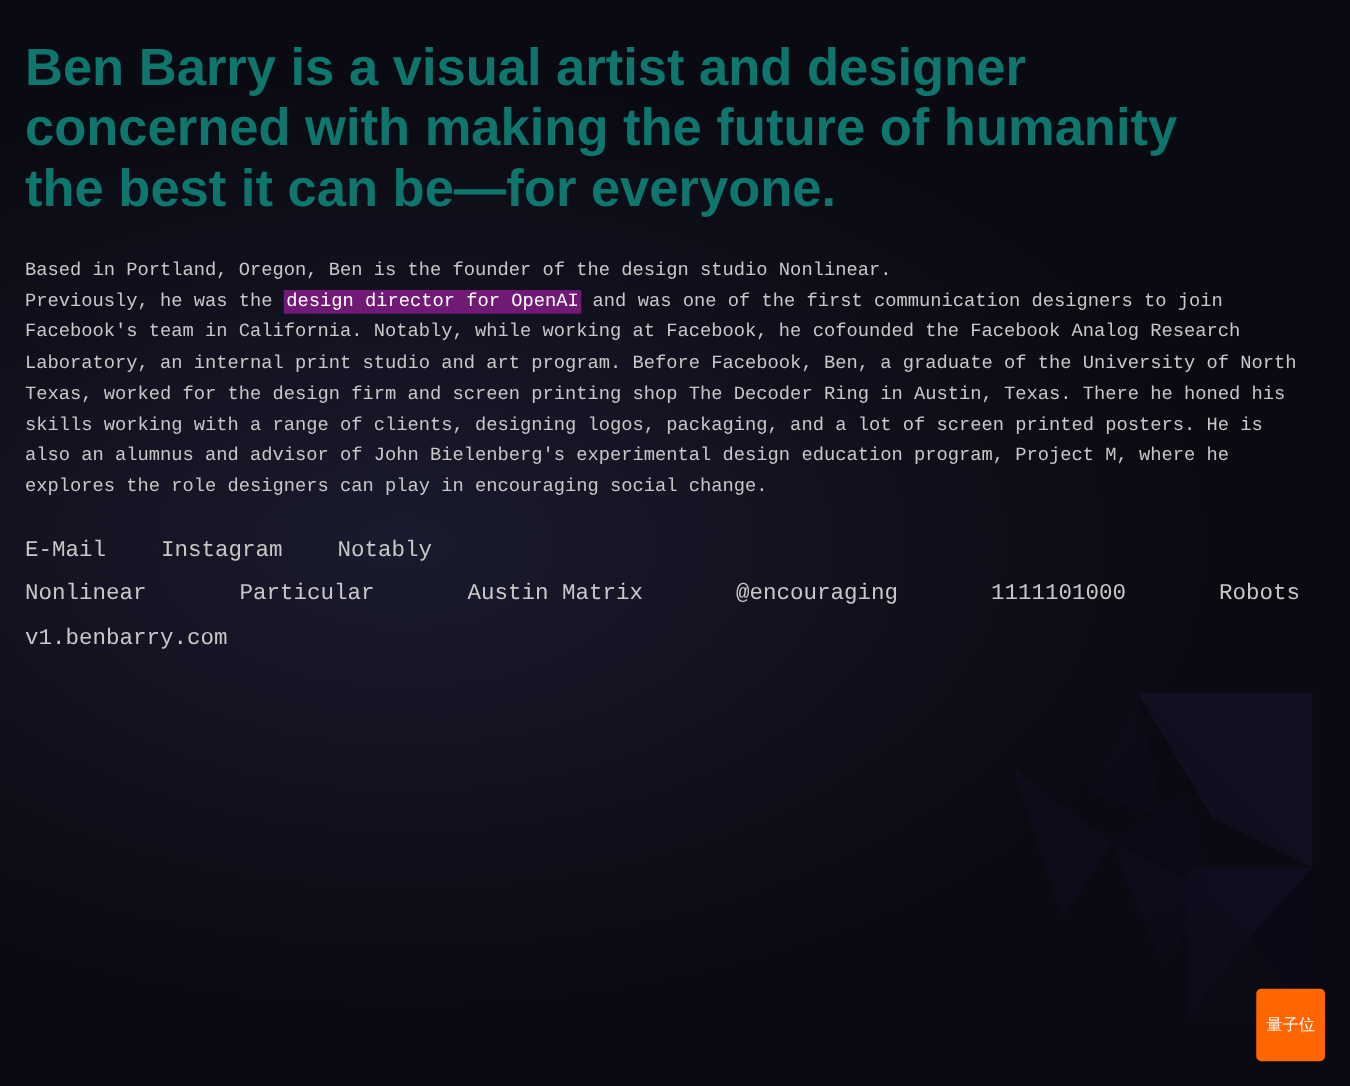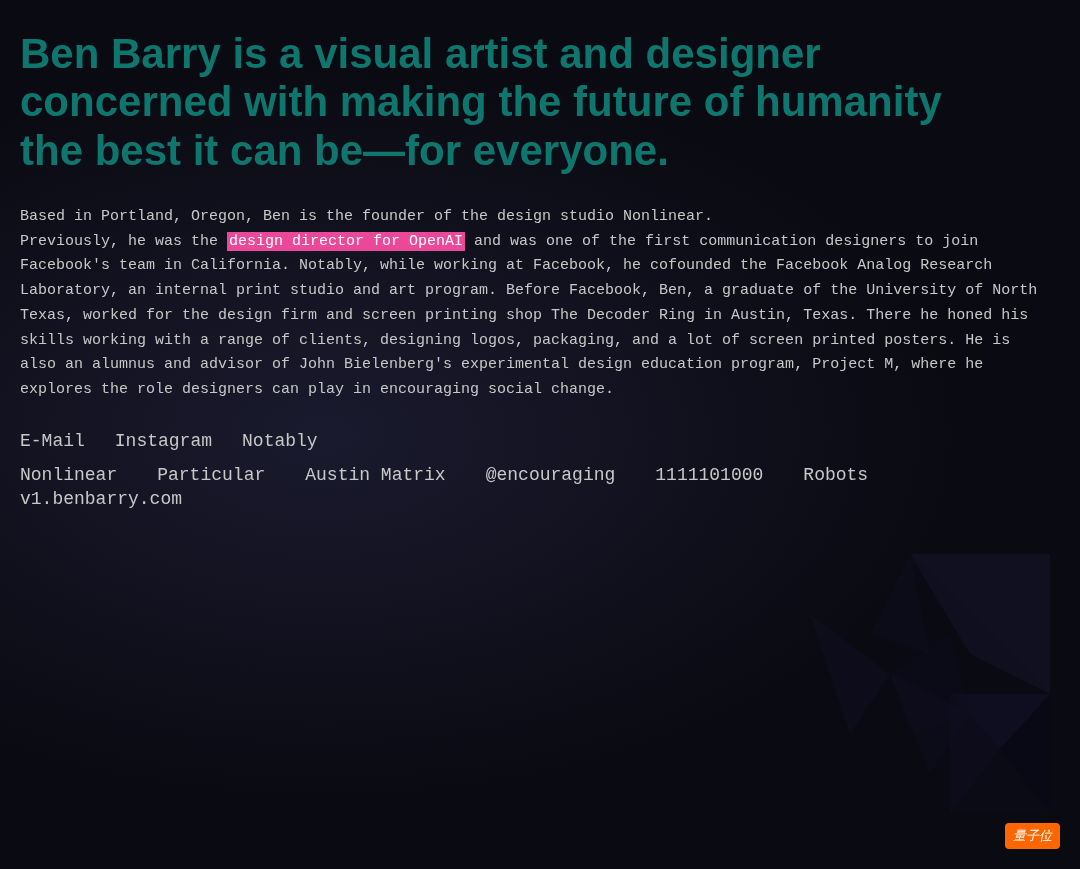--- a/index.html
+++ b/index.html
@@ -47,47 +47,48 @@
     .bio-text {
       font-family: 'Courier New', Courier, monospace;
       font-size: 15px;
       color: #c8c8c8;
       line-height: 1.65;
       max-width: 1020px;
       margin-bottom: 28px;
     }
 
     .highlight {
-      background-color: #ec4899;
+      background-color: #701a75;
       color: #ffffff;
       padding: 1px 2px;
     }
 
     .links-row {
       display: flex;
-      gap: 30px;
+      gap: 44px;
       margin-bottom: 14px;
       align-items: center;
       text-align: right;
     }
 
     .link-item {
       font-family: 'Courier New', Courier, monospace;
       font-size: 18px;
       color: #c8c8c8;
       text-decoration: none;
       cursor: pointer;
     }
 
     .projects-row {
       display: flex;
-      gap: 40px;
-      margin-bottom: 4px;
+      gap: 24px;
+      margin-bottom: 16px;
       align-items: center;
       flex-wrap: wrap;
+      justify-content: space-between;
     }
 
     .project-item {
       font-family: 'Courier New', Courier, monospace;
       font-size: 18px;
       color: #c8c8c8;
       text-decoration: none;
       cursor: pointer;
     }
 
@@ -98,25 +99,24 @@
     }
 
     
     .watermark {
       position: absolute;
       bottom: 20px;
       right: 20px;
       background-color: #ff6600;
       color: white;
       font-size: 13px;
-      padding: 4px 8px;
+      padding: 20px 8px;
       border-radius: 4px;
       font-family: Arial, sans-serif;
       z-index: 10;
-      font-style: italic;
     }
 
     
     .shape-container {
       position: absolute;
       bottom: 50px;
       right: 30px;
       z-index: 1;
     }
 

